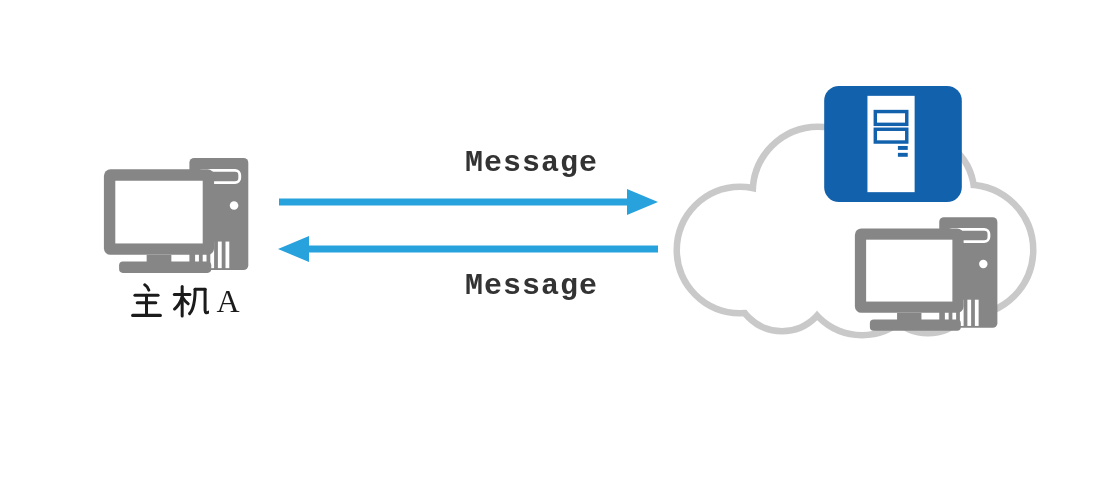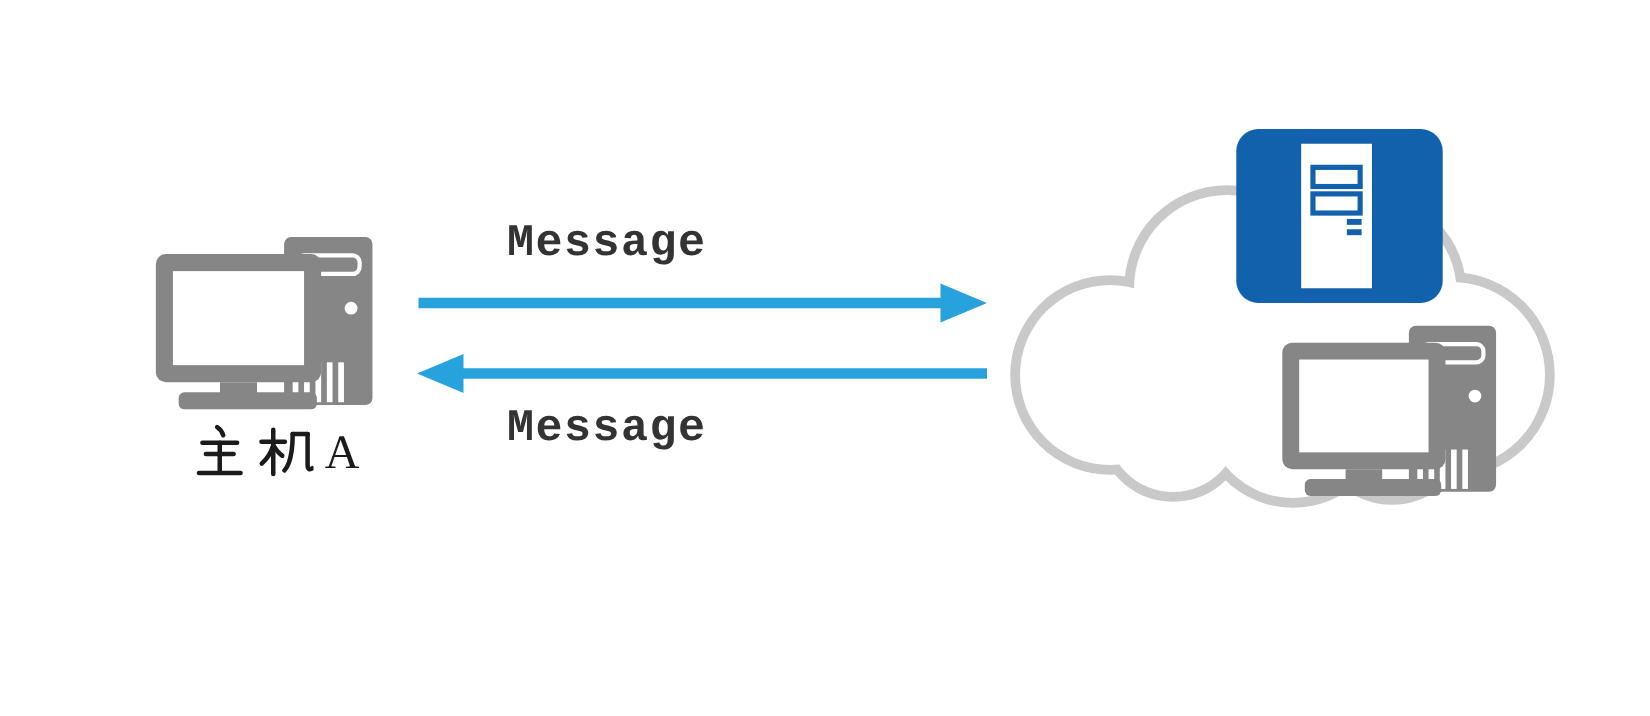--- a/index.html
+++ b/index.html
@@ -20,21 +20,21 @@
   }
   .hanzi{width:37px;height:37px;display:block;}
   .hanzi path{stroke:var(--label-black);stroke-width:2.6;fill:none;stroke-linecap:round;}
   .latin{
     font-family:"Liberation Serif","DejaVu Serif",serif;
     font-size:32px;line-height:37px;font-weight:500;
   }
   .vh{position:absolute;width:1px;height:1px;overflow:hidden;clip:rect(0 0 0 0);white-space:nowrap;}
   
   .msg{
-    width:260px;text-align:left;color:var(--text-dark);
+    width:260px;text-align:right;color:var(--text-dark);
     font-family:"Liberation Mono","DejaVu Sans Mono",monospace;
     font-size:30px;font-weight:700;letter-spacing:1px;line-height:30px;
   }
   .msg-top{left:338px;top:148px;}
   .msg-bottom{left:338px;top:271px;}
   
   .arrow{width:382px;height:28px;}
   .arrow-top{left:277px;top:188px;}
   .arrow-bottom{left:277px;top:235px;}
   .arrow line{stroke:var(--arrow-blue);stroke-width:7;}

